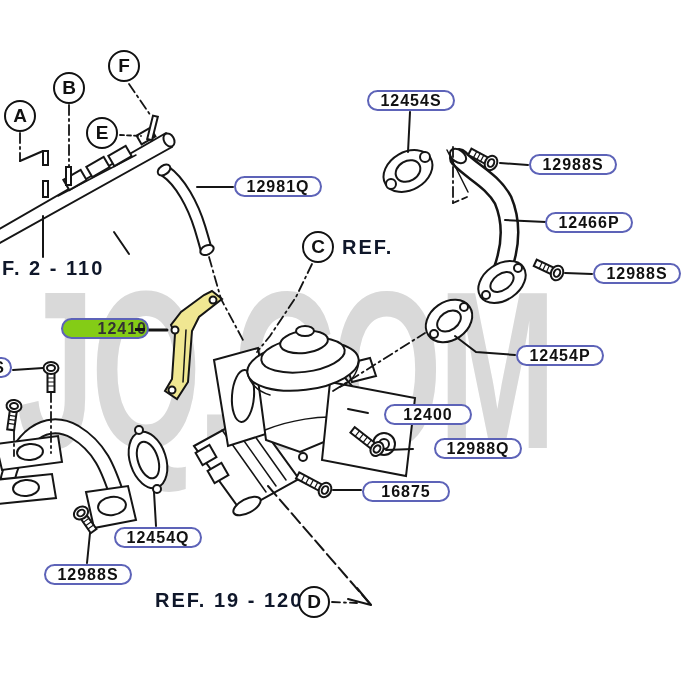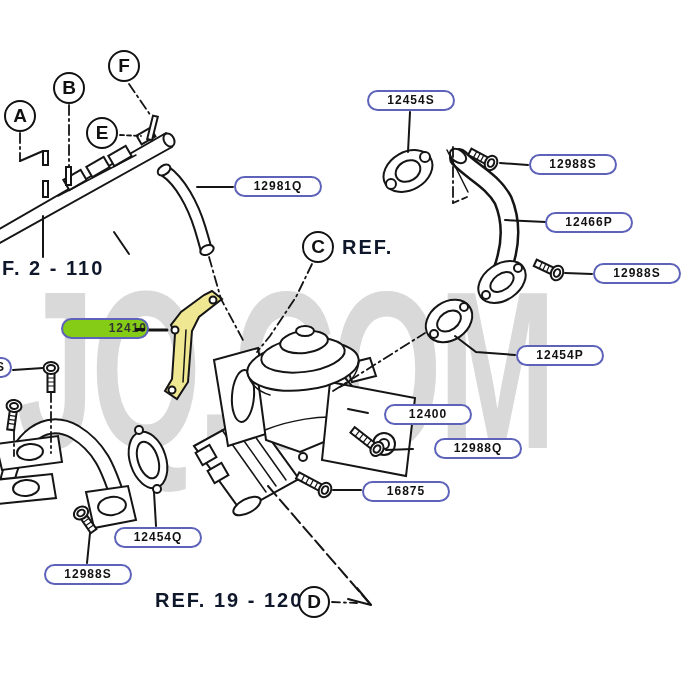--- a/index.html
+++ b/index.html
@@ -4,21 +4,21 @@
 <style>
   html,body{margin:0;padding:0;background:#fff;}
   #stage{position:relative;width:700px;height:700px;background:#ffffff;overflow:hidden;
          font-family:"Liberation Sans",sans-serif;}
   #watermark{position:absolute;left:16px;top:258px;font-size:225px;font-weight:bold;
              color:#d9d9d9;letter-spacing:-6px;line-height:1;transform:scaleX(0.63);
              transform-origin:left top;z-index:0;user-select:none;}
   svg.art{position:absolute;left:0;top:0;z-index:1;}
   .plabel{position:absolute;z-index:2;width:88px;height:21px;box-sizing:border-box;
           border:2px solid #5d63b8;border-radius:12px;background:#fff;color:#111;
-          font-size:12px;font-weight:bold;letter-spacing:1px;text-align:center;
+          font-size:16px;font-weight:bold;letter-spacing:1px;text-align:center;
           line-height:17px;}
   .plabel.hl{background:#84cc16;color:#333;text-align:right;}
   .plabel.partial{width:86px;text-align:right;padding-right:5px;}
   .plabel .stub{position:absolute;right:2px;top:8px;width:10px;height:3px;background:#111;}
   .ccirc{position:absolute;z-index:2;width:32px;height:32px;border:2.5px solid #111;
          border-radius:50%;background:#fff;color:#111;font-size:19px;font-weight:bold;
          text-align:center;line-height:28px;box-sizing:border-box;}
   .reftext{position:absolute;z-index:2;color:#0f172a;font-size:20px;font-weight:bold;
            letter-spacing:2px;white-space:nowrap;}
 </style>

